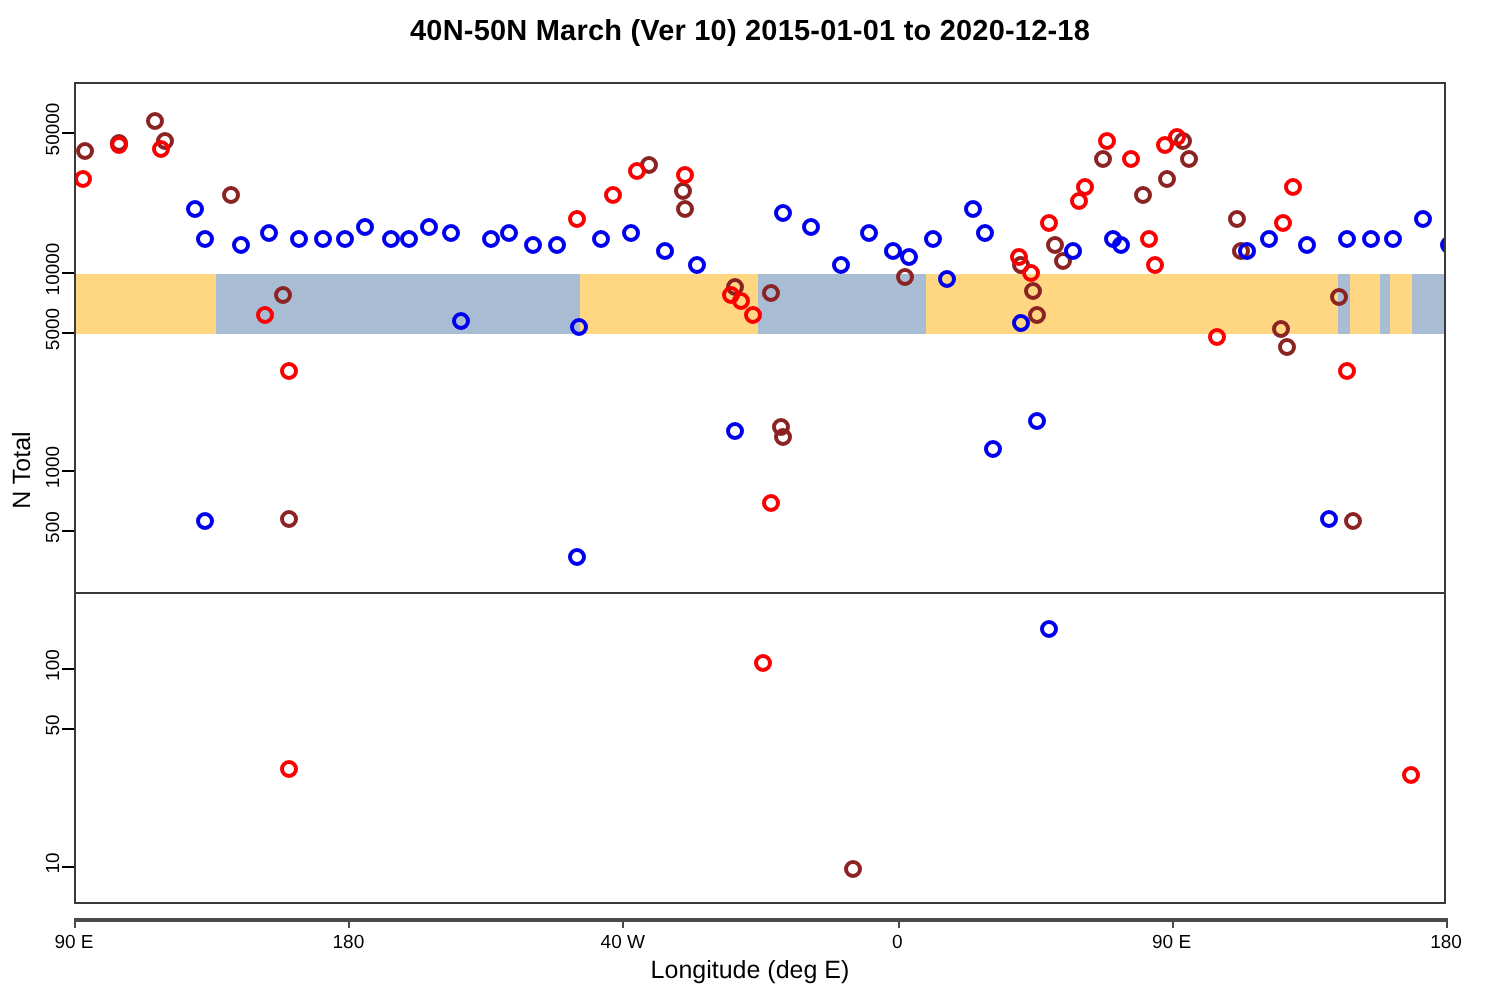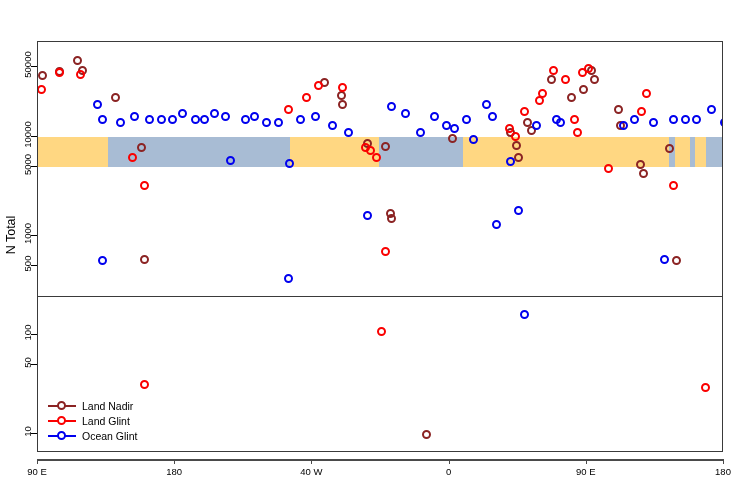--- a/index.html
+++ b/index.html
@@ -48,20 +48,21 @@
   .lgline{position:absolute;top:5px;left:0;width:28px;height:2px;}
   .lgdot{position:absolute;top:1px;left:9px;width:9px;height:9px;border-radius:50%;
          box-sizing:border-box;border-width:2.2px;border-style:solid;background:#fff;}
   .lglabel{white-space:nowrap;}
 </style>
 </head>
 <body>
 
 <div id="root">
 
+  <div id="title">40N-50N March (Ver 10)   2015-01-01 to 2020-12-18</div>
 
   <div id="plot">
     <div class="geo-band" id="geoband" style="top: 94.7024px; height: 29.8753px;">
       <div class="geo-ocean" style="left:0;right:0;width:100%"></div>
     <div class="geo-land" style="left: 0px; width: 70.1244px;"></div>
         <div class="geo-land" style="left: 251.533px; width: 89.9422px;"></div>
         <div class="geo-land" style="left: 425.32px; width: 205.8px;"></div>
         <div class="geo-land" style="left: 637.218px; width: 15.2444px;"></div>
         <div class="geo-land" style="left: 657.036px; width: 10.6711px;"></div>
       </div>
@@ -215,37 +216,15 @@
       <div class="xlab" style="left: 448.6px;">0</div>
       <div class="xtick" style="left: 585.8px;"></div>
       <div class="xlab" style="left: 585.8px;">90 E</div>
       <div class="xtick" style="left: 723px;"></div>
       <div class="xlab" style="left: 723px;">180</div>
     </div>
 
   <div id="ytitle">
     <span>N Total</span>
   </div>
-
-  <div id="legend">
-      <div class="lgrow">
-        <span class="lgmark">
-          <span class="lgline" style="background:#8B2323"></span>
-          <span class="lgdot" style="border-color:#8B2323"></span>
-        </span>
-        <span class="lglabel">Land Nadir</span>
-      </div>
-      <div class="lgrow">
-        <span class="lgmark">
-          <span class="lgline" style="background:#FA0000"></span>
-          <span class="lgdot" style="border-color:#FA0000"></span>
-        </span>
-        <span class="lglabel">Land Glint</span>
-      </div>
-      <div class="lgrow">
-        <span class="lgmark">
-          <span class="lgline" style="background:#0000EE"></span>
-          <span class="lgdot" style="border-color:#0000EE"></span>
-        </span>
-        <span class="lglabel">Ocean Glint</span>
-      </div>
-    </div>
+  <div id="xtitle">Longitude (deg E)</div>
+
 </div>
 
 </body></html>

